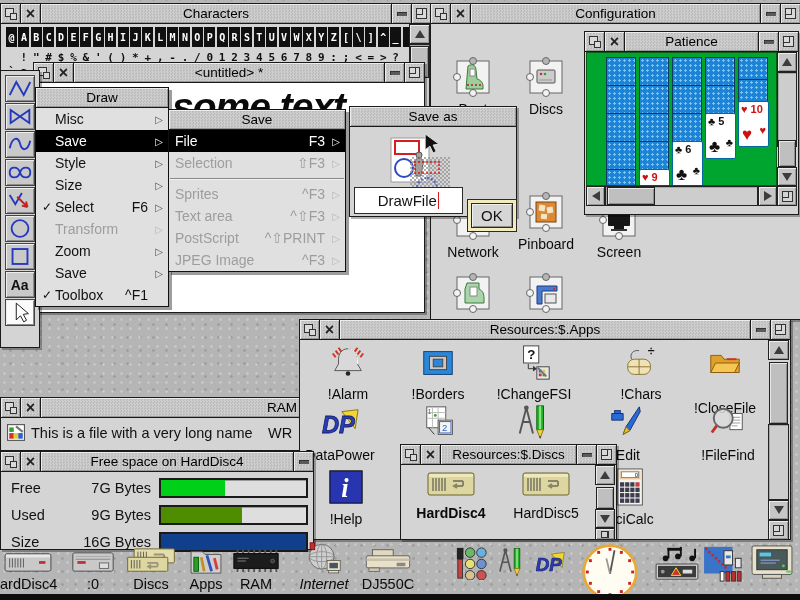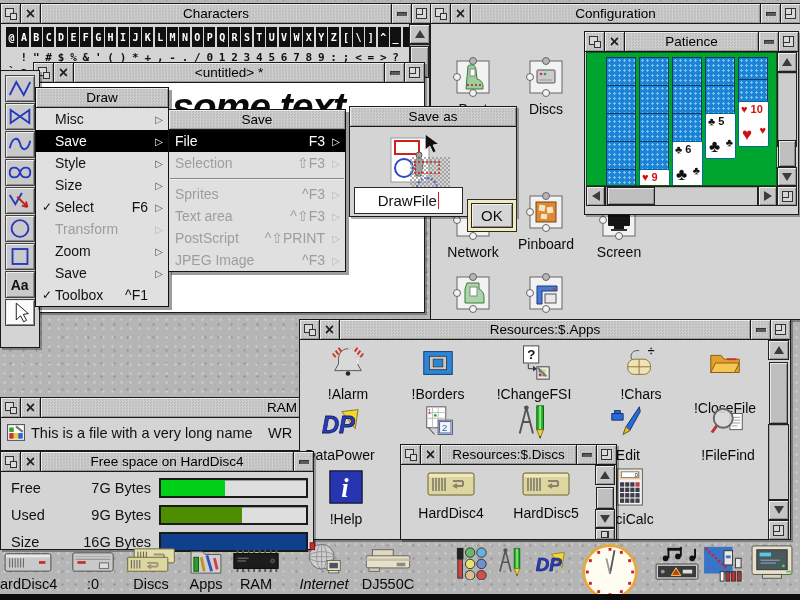--- a/index.html
+++ b/index.html
@@ -709,21 +709,21 @@
         </span>
         <span class="tb-title">Resources:$.Discs</span>
         <span class="tbtn right">
           <span class="g-minus"></span>
         </span>
         <span class="tbtn right">
           <span class="g-toggle"></span>
         </span>
       </div>
     <div id="discs-body" style="position:absolute;left:0;top:20px;right:20px;bottom:0;overflow:hidden">
-        <div style="position: absolute; left: 5px; top: 2px; width: 90px; height: 64px;">
+        <div style="position: absolute; left: 5px; top: 2px; width: 90px; height: 64px; font-weight: bold;">
           <div class="ficon" style="left:21px;top:2px;width:48px;height:30px">
             <svg width="48" height="30" viewBox="0 0 48 30" xmlns="http://www.w3.org/2000/svg">
               <rect x="1" y="4" width="46" height="22" rx="2" fill="#ddd6a0" stroke="#6a6430"></rect>
               <rect x="2" y="5" width="44" height="3" fill="#eee8ba"></rect>
               <path d="M6 9v13M9 9v13M12 9v13M15 9v13M18 9v13" stroke="#444"></path>
               <path d="M26 12h10M36 12v5M36 17h-8M30 15l-3 2 3 2" stroke="#8a8468" stroke-width="2" fill="none"></path>
             </svg>
           </div>
           <div class="flabel" style="left:0;top:38px;width:90px">HardDisc4</div>
         </div>

